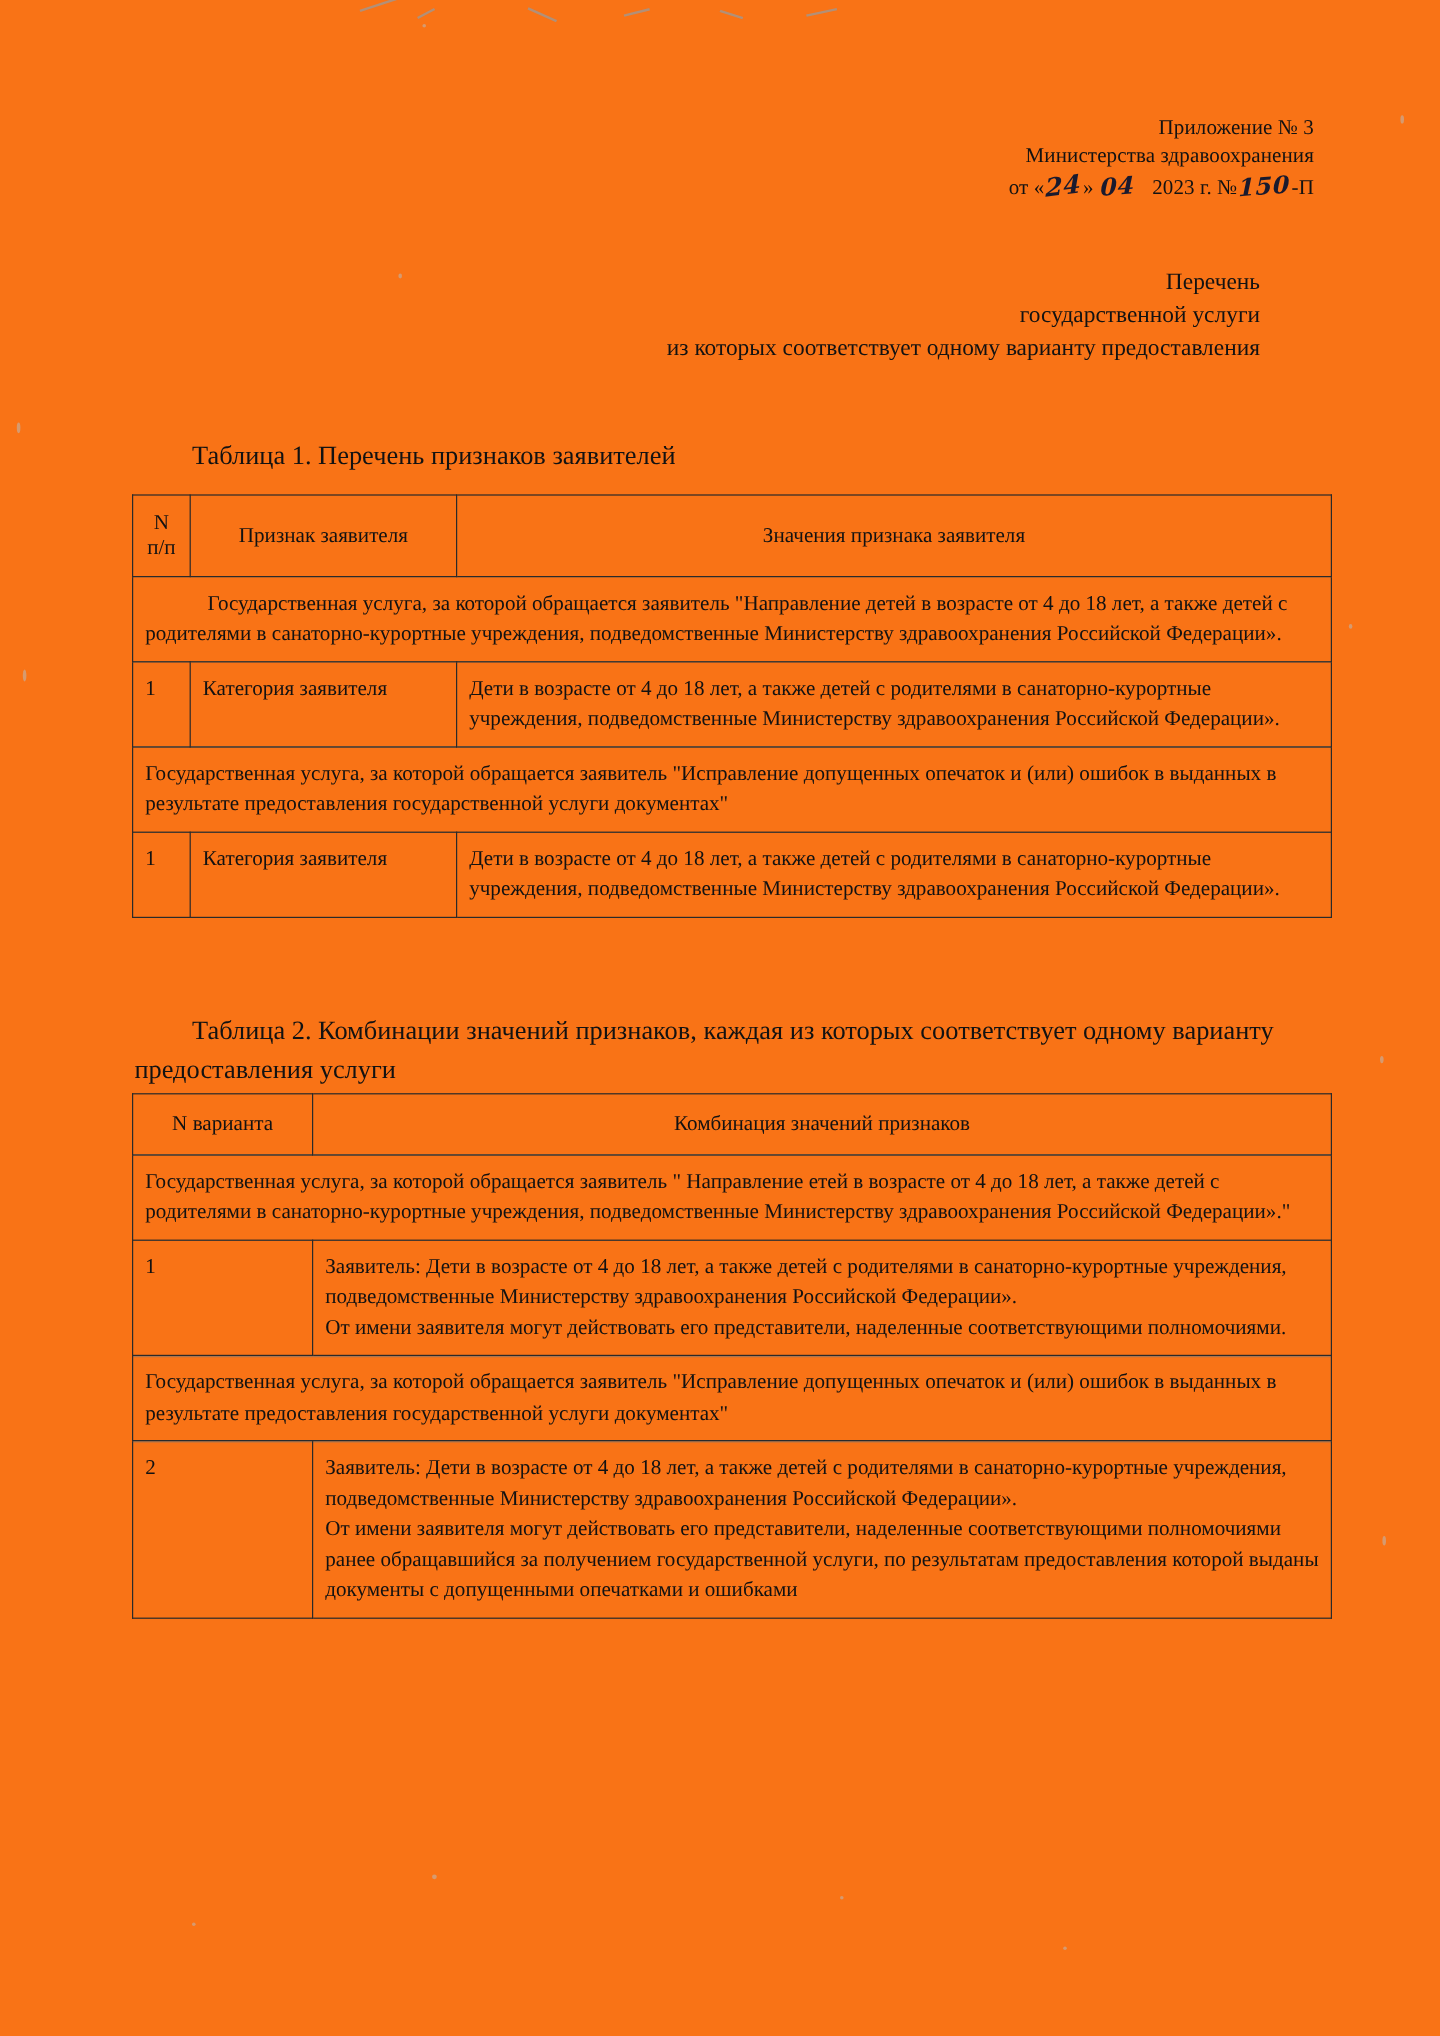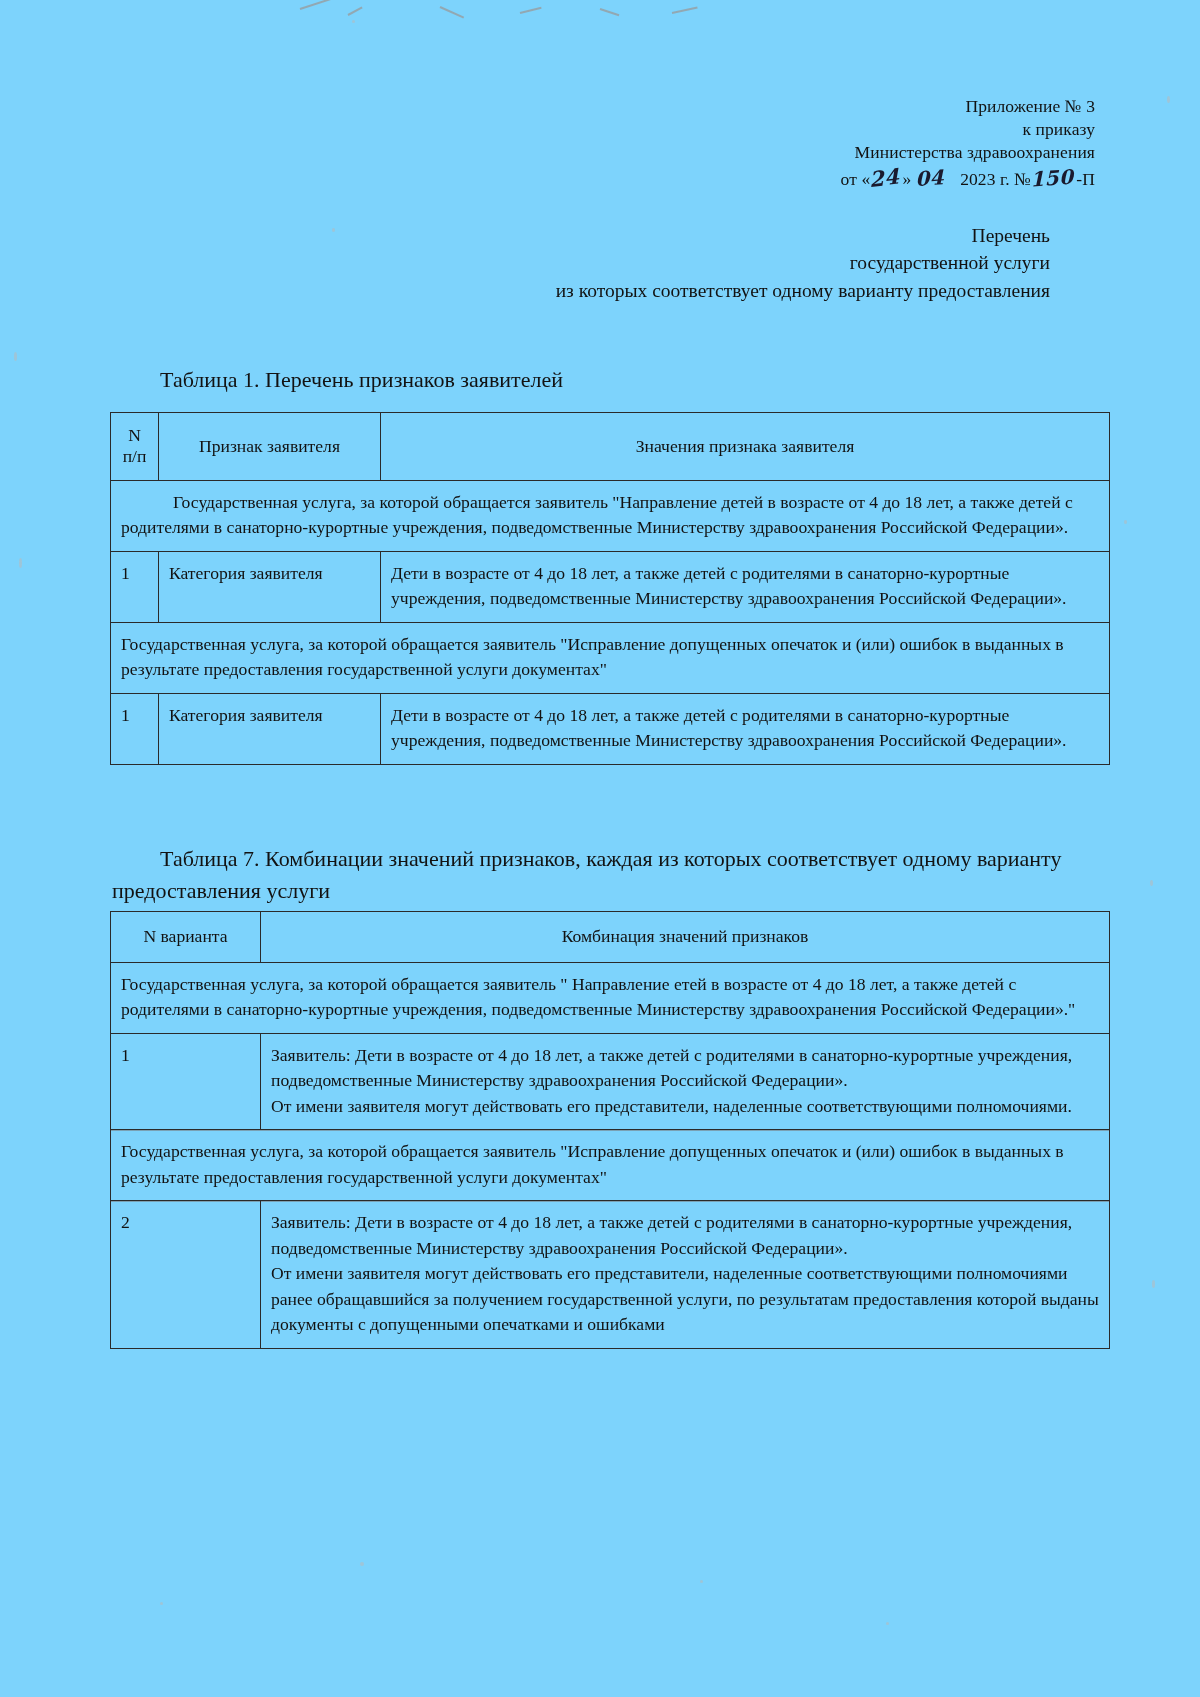--- a/index.html
+++ b/index.html
@@ -5,21 +5,21 @@
   html, body {
     margin: 0;
     padding: 0;
     background: #ffffff;
   }
   .page {
     position: relative;
     width: 1200px;
     height: 1697px;
     margin: 0 auto;
-    background: #7dd3fc;
+    background: #f97316;
     font-family: "Liberation Serif", "DejaVu Serif", serif;
     color: #121212;
     overflow: hidden;
   }
   
   .speck {
     position: absolute;
     background: #b9b9b9;
     border-radius: 50%;
     opacity: .55;
@@ -141,21 +141,20 @@
     <i style="left:300px; top:8px;  width:34px; transform:rotate(-18deg);"></i>
     <i style="left:348px; top:14px; width:16px; transform:rotate(-28deg);"></i>
     <i style="left:440px; top:6px;  width:26px; transform:rotate(24deg);"></i>
     <i style="left:520px; top:12px; width:22px; transform:rotate(-14deg);"></i>
     <i style="left:600px; top:8px;  width:20px; transform:rotate(18deg);"></i>
     <i style="left:672px; top:12px; width:26px; transform:rotate(-12deg);"></i>
   </div>
 
   <div class="header-block">
     <div>Приложение № 3</div>
-    <div>к приказу</div>
     <div>Министерства здравоохранения</div>
     <div class="date-line">
       <span>от «</span><span class="hand">24</span><span>»</span>
       <span class="hand hand-sm">04</span>
       &nbsp;&nbsp;<span>2023 г. №</span><span class="hand hand-sm">150</span><span>-П</span>
     </div>
   </div>
 
   <div class="doc-title">
     <div>Перечень</div>
@@ -194,21 +193,21 @@
         <td class="merged flush" colspan="3">Государственная услуга, за которой обращается заявитель "Исправление допущенных опечаток и (или) ошибок в выданных в результате предоставления государственной услуги документах"</td>
       </tr>
       <tr class="shadowrow">
         <td class="num-cell">1</td>
         <td>Категория заявителя</td>
         <td>Дети в возрасте от 4 до 18 лет, а также детей с родителями в санаторно-курортные учреждения, подведомственные Министерству здравоохранения Российской Федерации».</td>
       </tr>
     </tbody>
   </table>
 
-  <div class="caption t2">Таблица 7. Комбинации значений признаков, каждая из которых соответствует одному варианту предоставления услуги</div>
+  <div class="caption t2">Таблица 2. Комбинации значений признаков, каждая из которых соответствует одному варианту предоставления услуги</div>
 
   <table class="doc t2">
     <colgroup>
       <col class="col-var">
         <col class="col-val">
     </colgroup>
     <thead>
       <tr>
         <th>N варианта</th>
         <th>Комбинация значений признаков</th>

